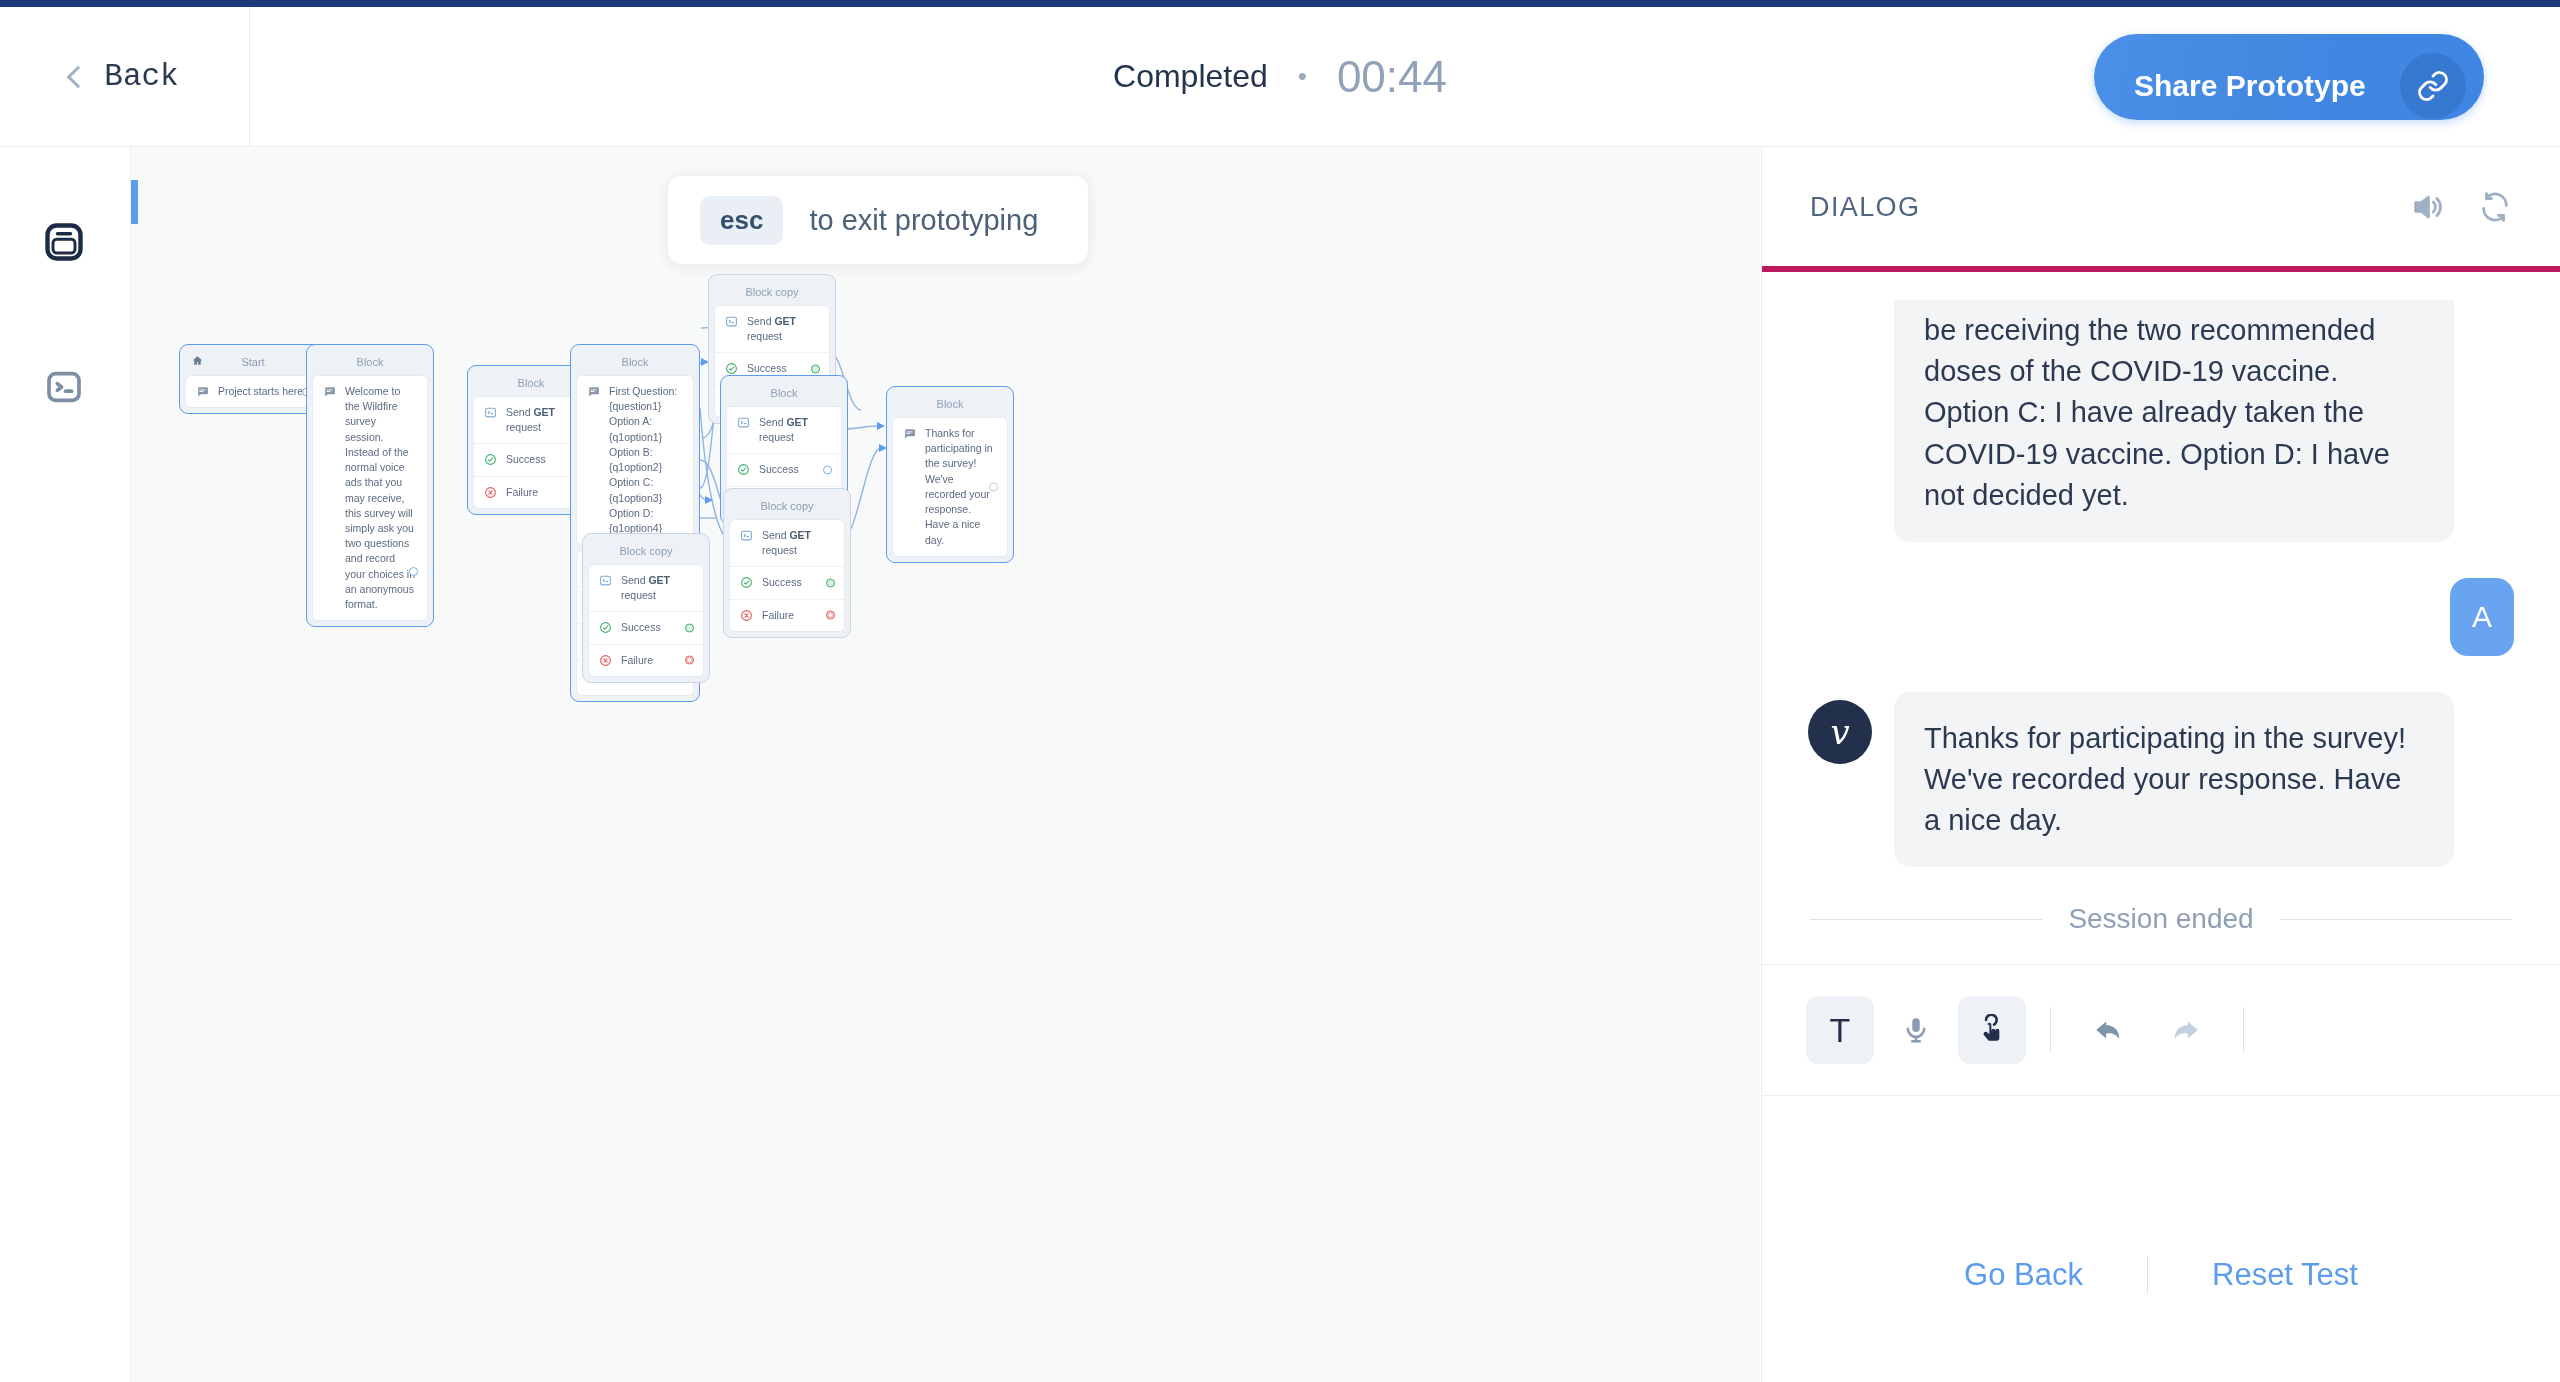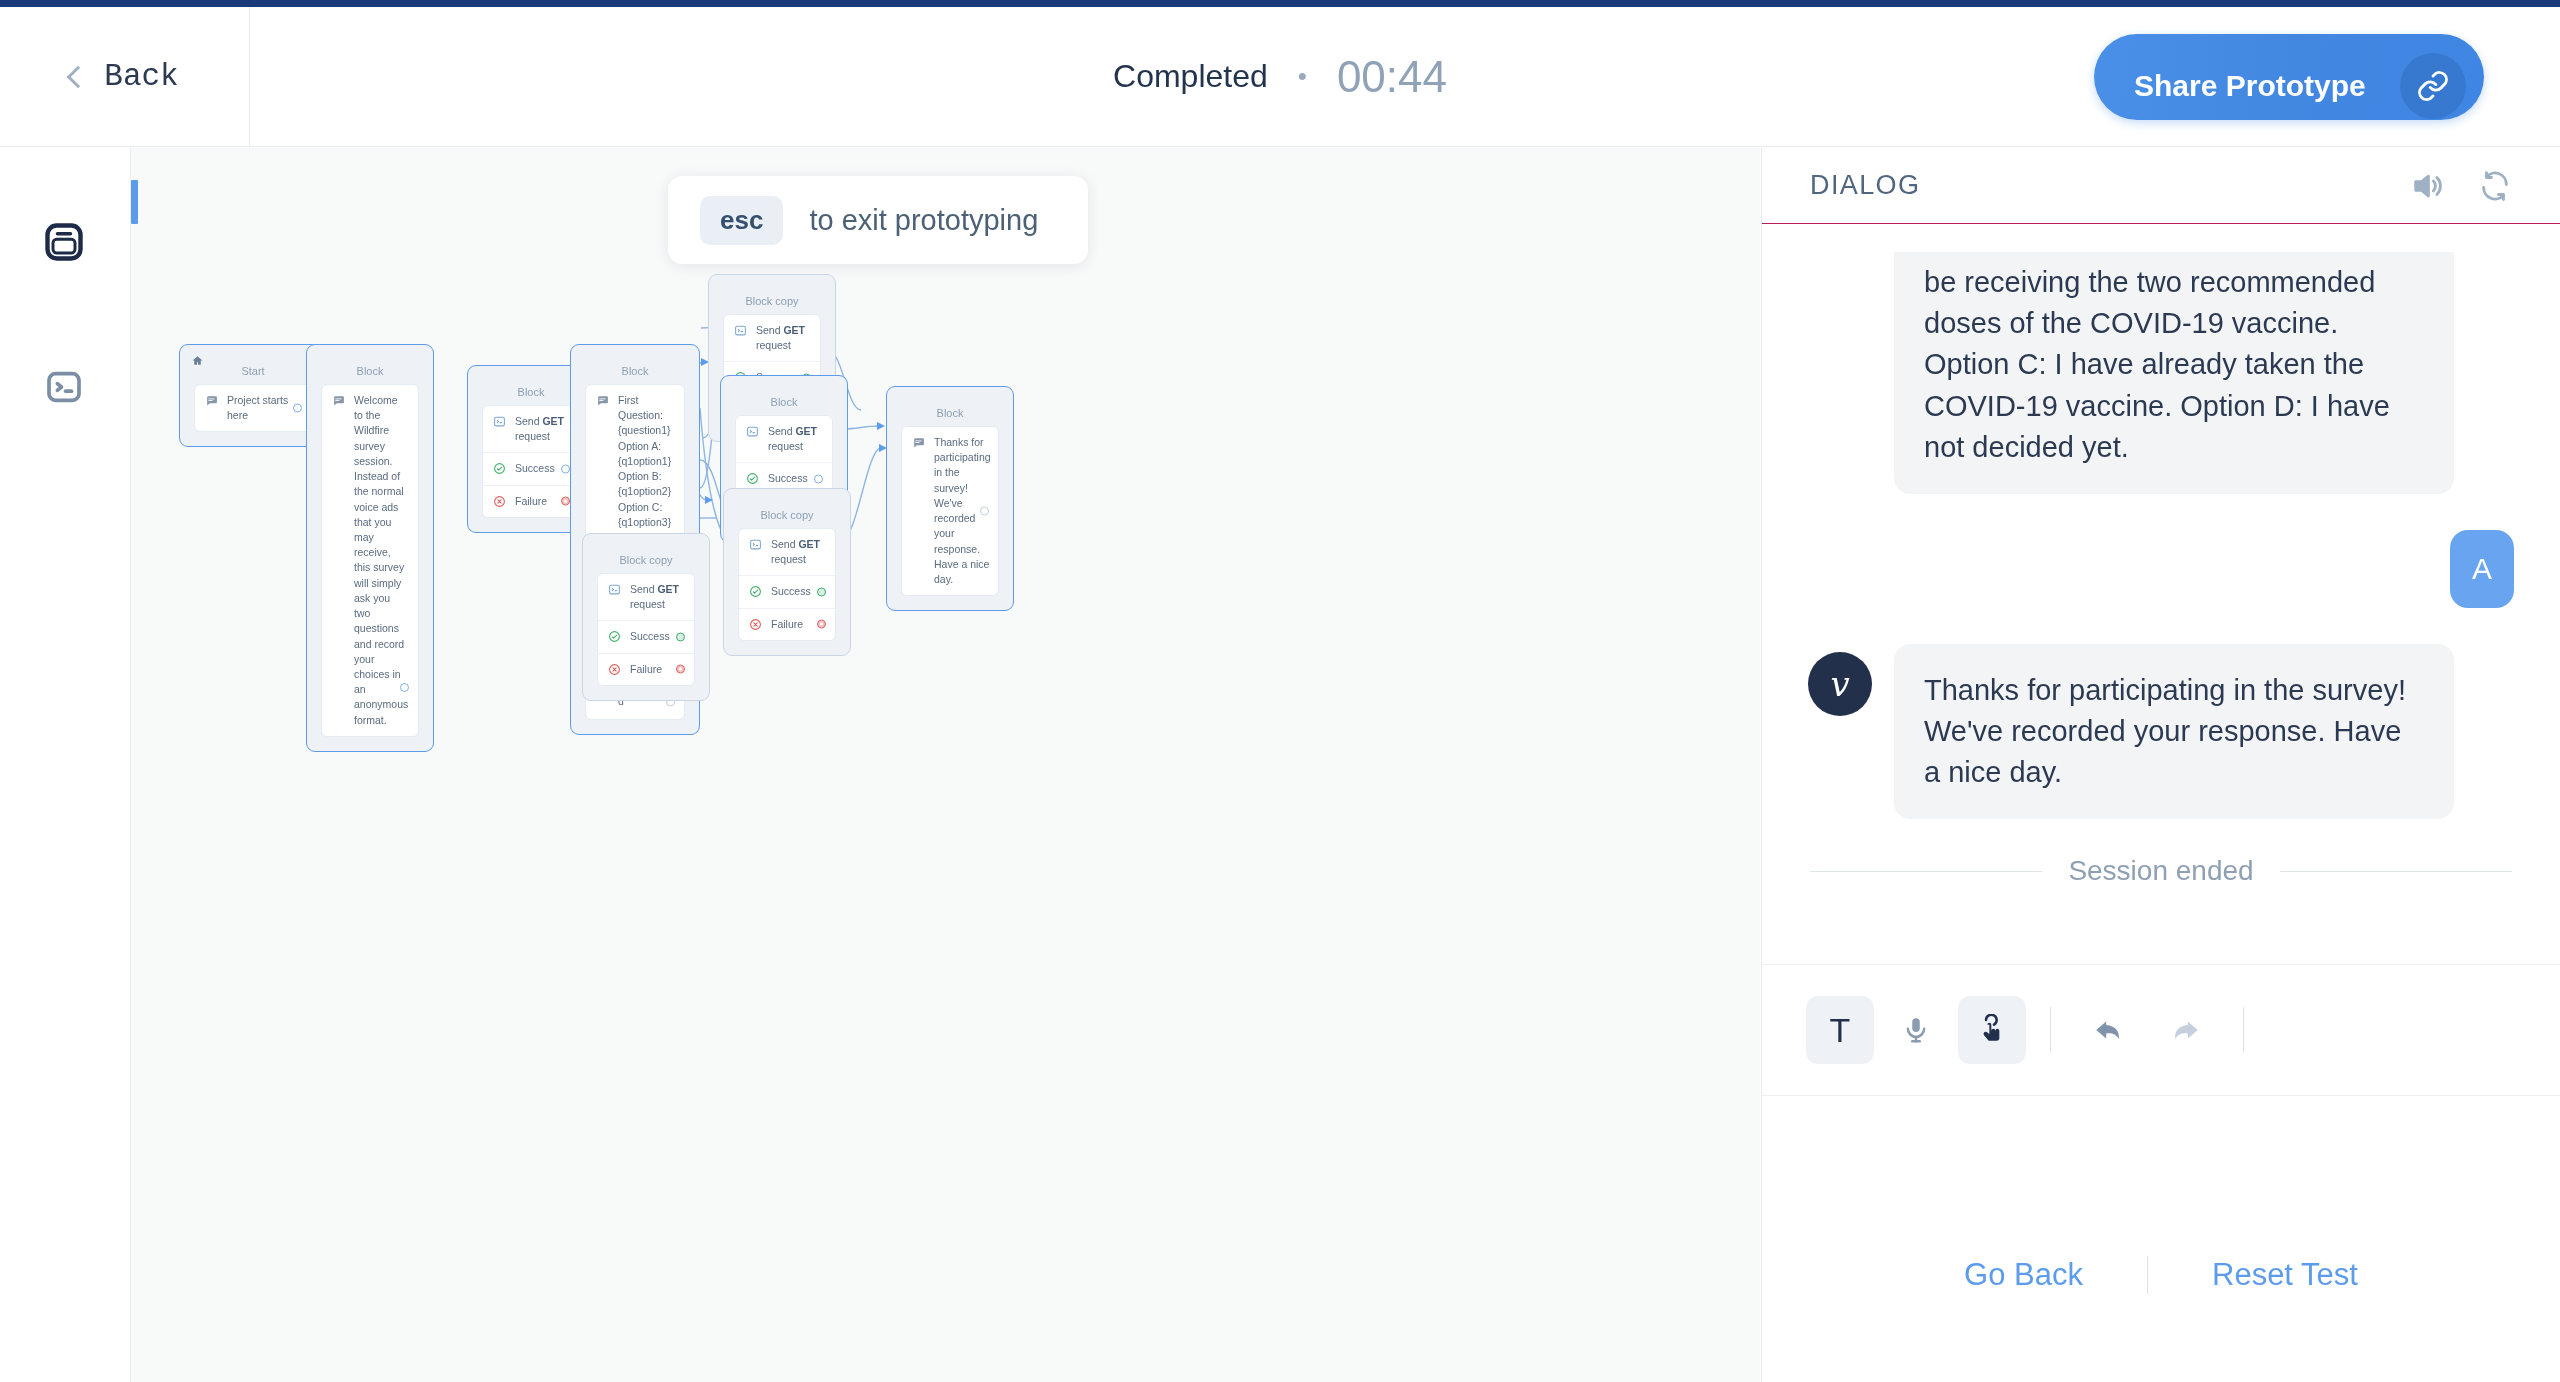--- a/index.html
+++ b/index.html
@@ -98,21 +98,21 @@
     padding: 9px 20px; font-size: 26px; font-weight: 700; color: #35506e;
   }
   .esc-text { font-size: 29px; color: #4c6076; }
 
   
   .node {
     position: absolute;
     background: #eef2f7;
     border: 1.5px solid #c9d6e6;
     border-radius: 9px;
-    padding: 14px;
+    padding: 5px;
   }
   .node.selected { border-color: #5d9cec; }
   .node-title {
     text-align: center; font-size: 11px; color: #8d9fb3;
     padding: 6px 0 7px;
   }
   .node-home-icon { position: absolute; left: 11px; top: 9px; }
   .node-card {
     background: #ffffff; border-radius: 6px;
     border: 1px solid #e4ebf3;
@@ -137,21 +137,21 @@
   .port.grey { border-color: #c3cdd8; }
   .ico { width: 13px; height: 13px; flex: 0 0 13px; margin-top: 1px; }
 
   
   .panel {
     position: absolute; left: 1761px; top: 148px;
     width: 799px; height: 1234px;
     background: #ffffff; border-left: 1px solid #e8ecf0;
   }
   .panel-head {
-    height: 76px; border-bottom: 1px solid #be185d;
+    height: 124px; border-bottom: 6px solid #be185d;
     display: flex; align-items: center; padding: 0 48px;
   }
   .panel-title {
     font-size: 27px; letter-spacing: 1.4px; color: #4f6síz; color: #506580; flex: 1;
   }
   .panel-head-actions { display: flex; align-items: center; gap: 34px; }
 
   .messages {
     position: relative; height: 790px; padding: 28px 46px 0 46px;
     overflow: hidden;

